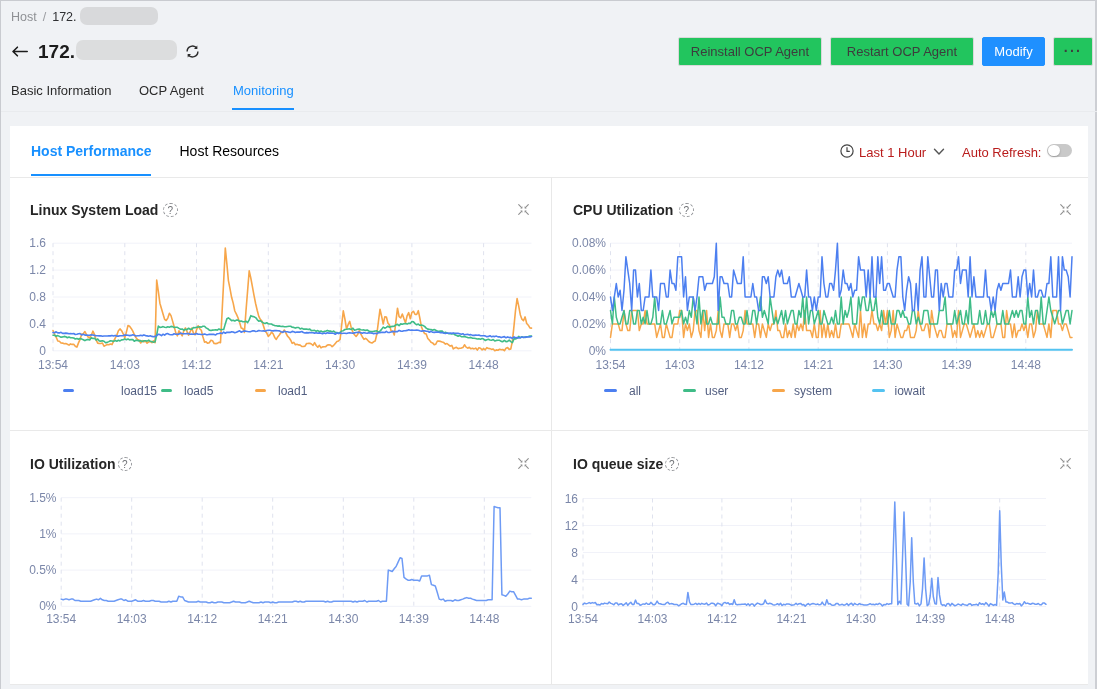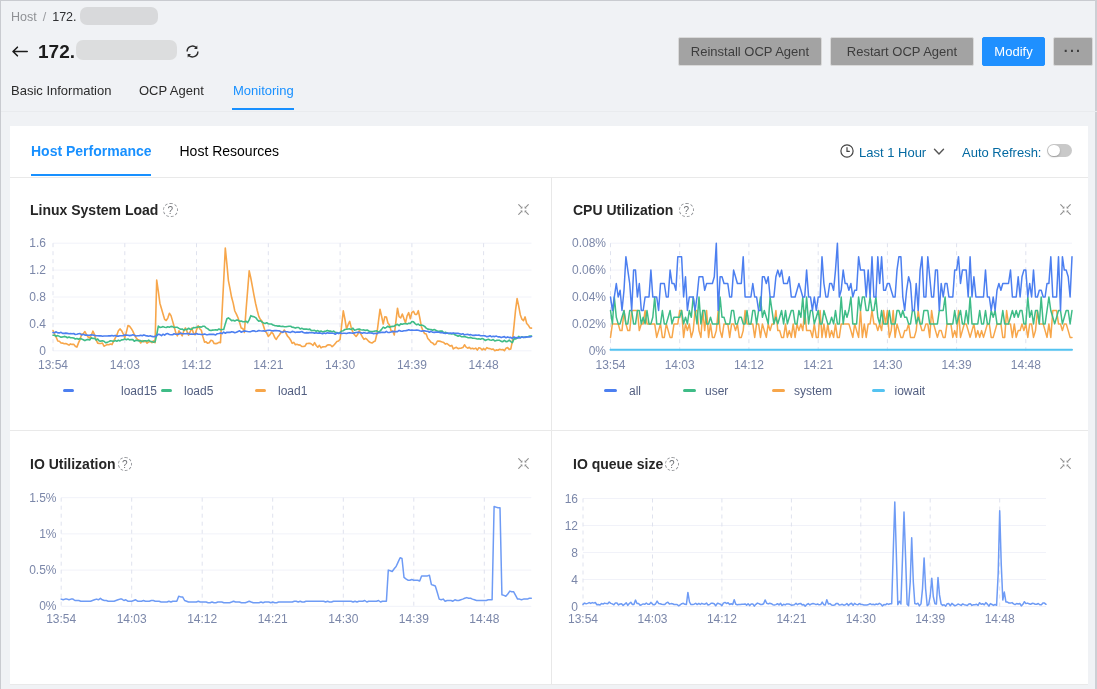--- a/index.html
+++ b/index.html
@@ -9,30 +9,30 @@
 .edgeR{left:1095px;top:0;width:2px;height:689px;background:#cdcfd4;}
 .abs{position:absolute;}
 .crumb{left:11px;top:9px;font-size:12.5px;color:#8e9094;height:16px;line-height:16px;}
 .crumb .sep{margin:0 6px;color:#9a9ca0;}
 .crumb .dark{color:#2f3033;}
 .blob1{position:absolute;left:80px;top:7px;width:78px;height:18px;background:#d8d9db;border-radius:7px;}
 .backarrow{left:11px;top:45.5px;width:17px;height:11px;}
 .h1{left:38px;top:41px;font-size:19px;font-weight:bold;color:#1c1c1c;}
 .blob2{left:76px;top:39.5px;width:101px;height:20.5px;background:#dcddde;border-radius:7px;}
 .refresh{left:185px;top:44px;width:15px;height:15px;}
-.btn{position:absolute;top:37px;height:29px;background:#a3a3a3;border:1px solid #d9d9d9;border-radius:2px;font-size:13px;color:#3d3d3d;text-align:center;line-height:27px;font-family:"Liberation Sans",sans-serif;}
+.btn{position:absolute;top:37px;height:29px;background:#22c55e;border:1px solid #d9d9d9;border-radius:2px;font-size:13px;color:#3d3d3d;text-align:center;line-height:27px;font-family:"Liberation Sans",sans-serif;}
 .btn.primary{background:#1f90ff;border-color:#1f90ff;color:#fff;}
 .toptab{top:83px;font-size:13px;color:#2b2b2b;height:16px;line-height:16px;}
 .toptab.active{color:#1890ff;}
 .tabunderline{left:232px;top:108px;width:62px;height:2px;background:#1890ff;}
 .tabline{left:1px;top:111px;right:0;height:1px;background:#e9ebee;}
 .card{left:10px;top:126px;width:1078px;height:558px;background:#fff;}
 .cardtab1{left:31px;top:143px;font-size:14px;font-weight:bold;color:#1890ff;}
 .cardtab2{left:179.5px;top:143px;font-size:14px;color:#000000;}
-.ctrl{top:144.5px;font-size:13px;color:#0369a1;height:16px;line-height:16px;}
+.ctrl{top:144.5px;font-size:13px;color:#b91c1c;height:16px;line-height:16px;}
 .clock{left:839.5px;top:144px;width:14px;height:14px;}
 .caret{left:932.5px;top:147.5px;width:12px;height:8px;}
 .switch{left:1047px;top:143.5px;width:25px;height:13.5px;background:#c9c9c9;border-radius:7px;}
 .switch .knob{position:absolute;left:1px;top:1px;width:11.5px;height:11.5px;background:#fff;border-radius:50%;box-shadow:0 1px 2px rgba(0,0,0,0.25);}
 .ptitle{font-size:14px;font-weight:bold;color:#262626;height:16px;line-height:16px;}
 .qmark{width:14.5px;height:14.5px;border:1px dashed #94969a;border-radius:50%;color:#6e7074;font-size:10px;text-align:center;line-height:13.5px;}
 .expand{width:13px;height:13px;}
 .lgdash{height:3px;border-radius:1.5px;top:388.5px;}
 .lgtext{top:384px;font-size:12px;color:#525e80;height:14px;line-height:14px;}
 .panelsvg{position:absolute;}

